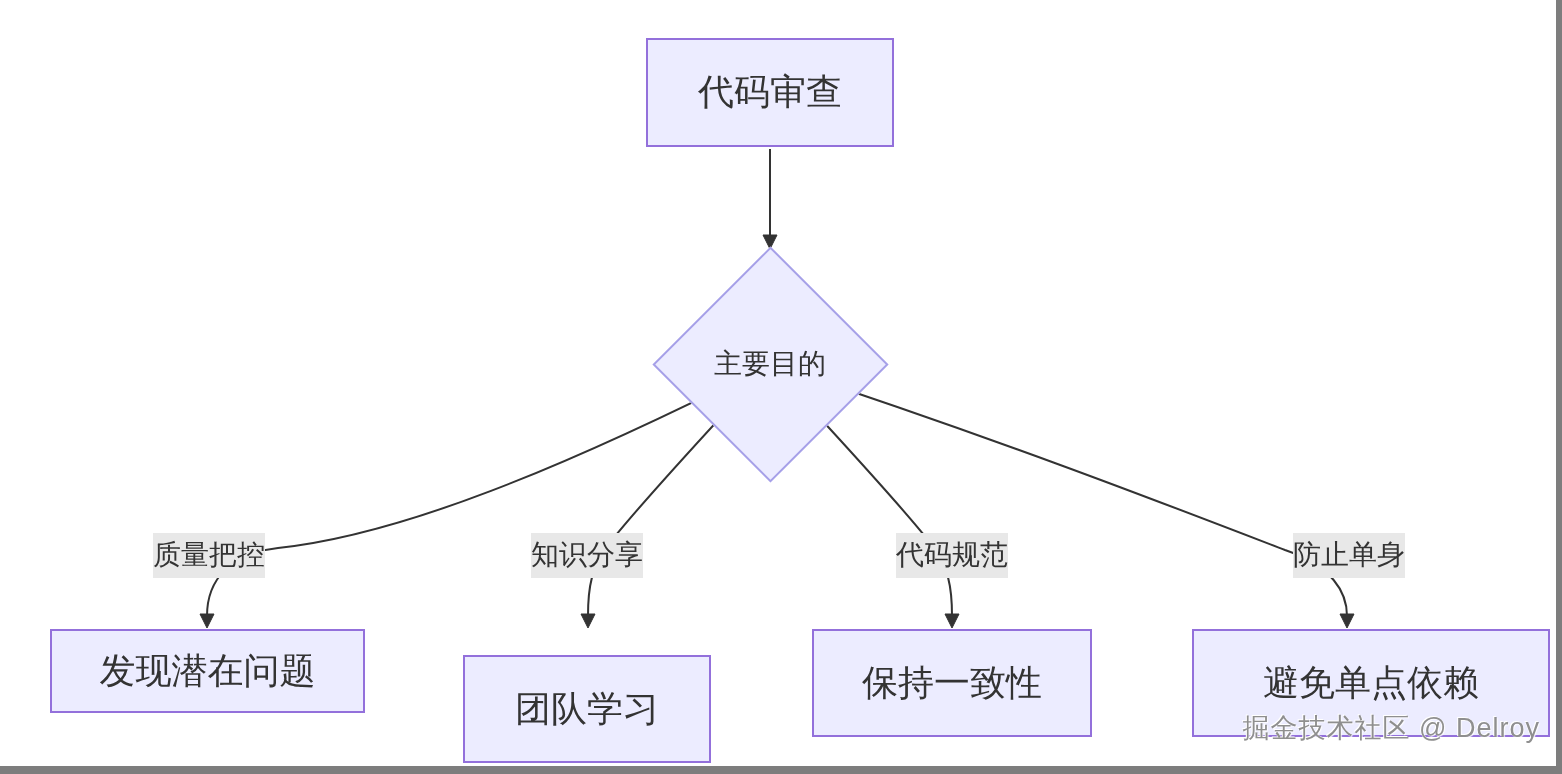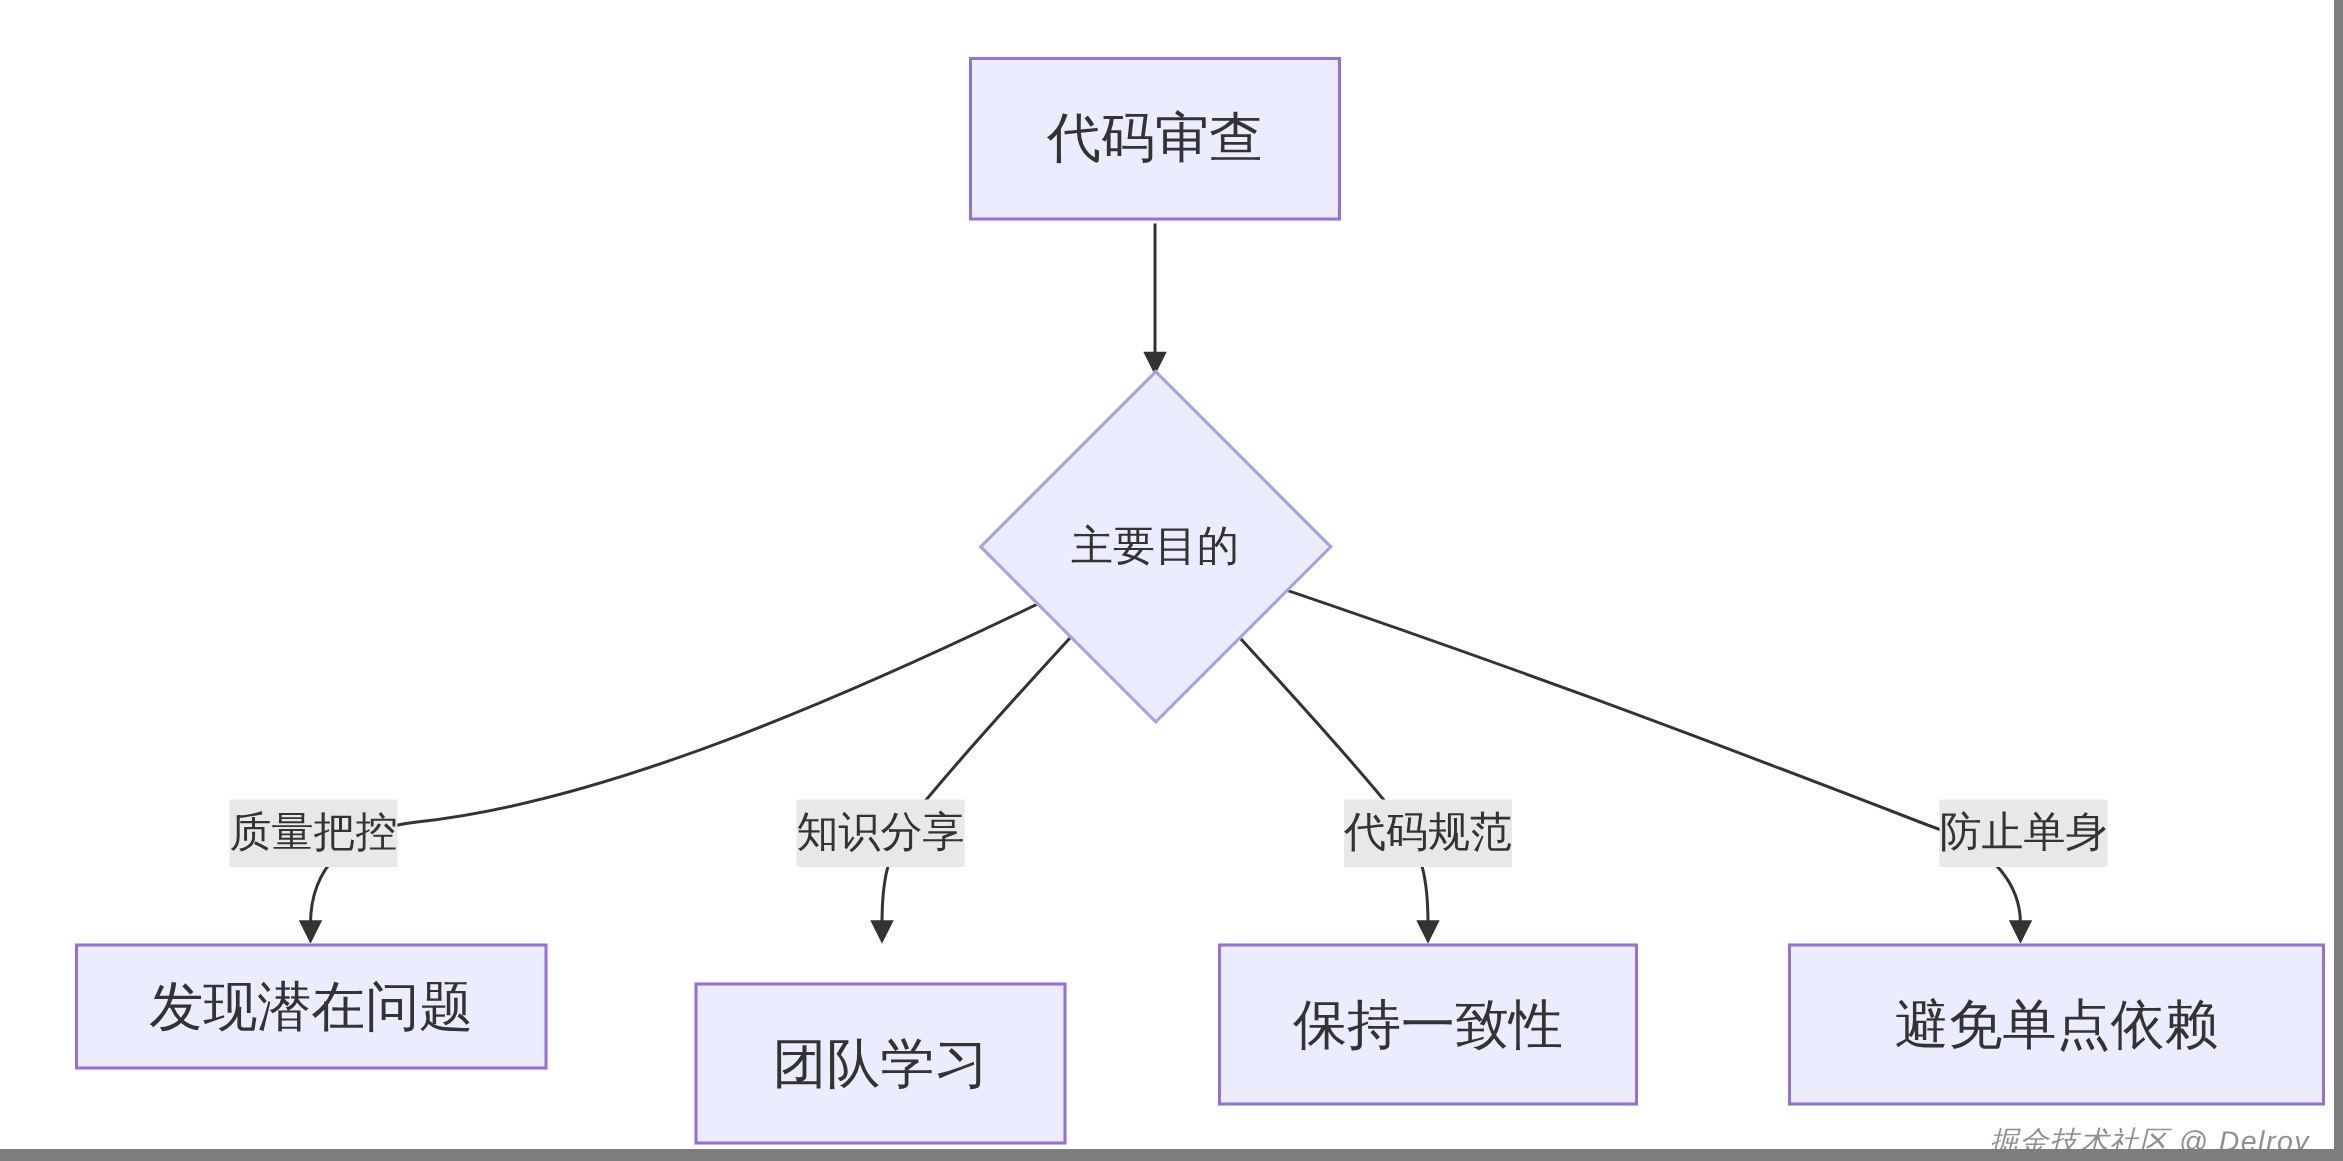--- a/index.html
+++ b/index.html
@@ -39,26 +39,25 @@
   .edge-label{
     position:absolute;z-index:4;
     transform:translateX(-50%);
     background:var(--edge-label-bg,#e8e8e8);
     padding:7px 0;
     font-size:28px;color:var(--text-color,#333);
     white-space:nowrap;line-height:1.1;
   }
   .watermark{
     position:absolute;z-index:6;
-    right:22px;bottom:0;
-    font-size:19px;letter-spacing:1px;
+    right:22px;bottom:28px;
+    font-size:27px;letter-spacing:1px;
     color:var(--watermark-color,#8f8f8f);
     text-shadow:-1px -1px 0 #ffffff,1px 1px 1px rgba(255,255,255,0.9);
     white-space:nowrap;
-    font-style:italic;
   }
   .frame-right{
     position:absolute;z-index:7;
     right:0;top:0;width:6px;height:774px;
     background:var(--frame-color,#7d7d7d);
   }
   .frame-bottom{
     position:absolute;z-index:7;
     left:0;bottom:0;width:1562px;height:8px;
     background:var(--frame-color,#7d7d7d);

